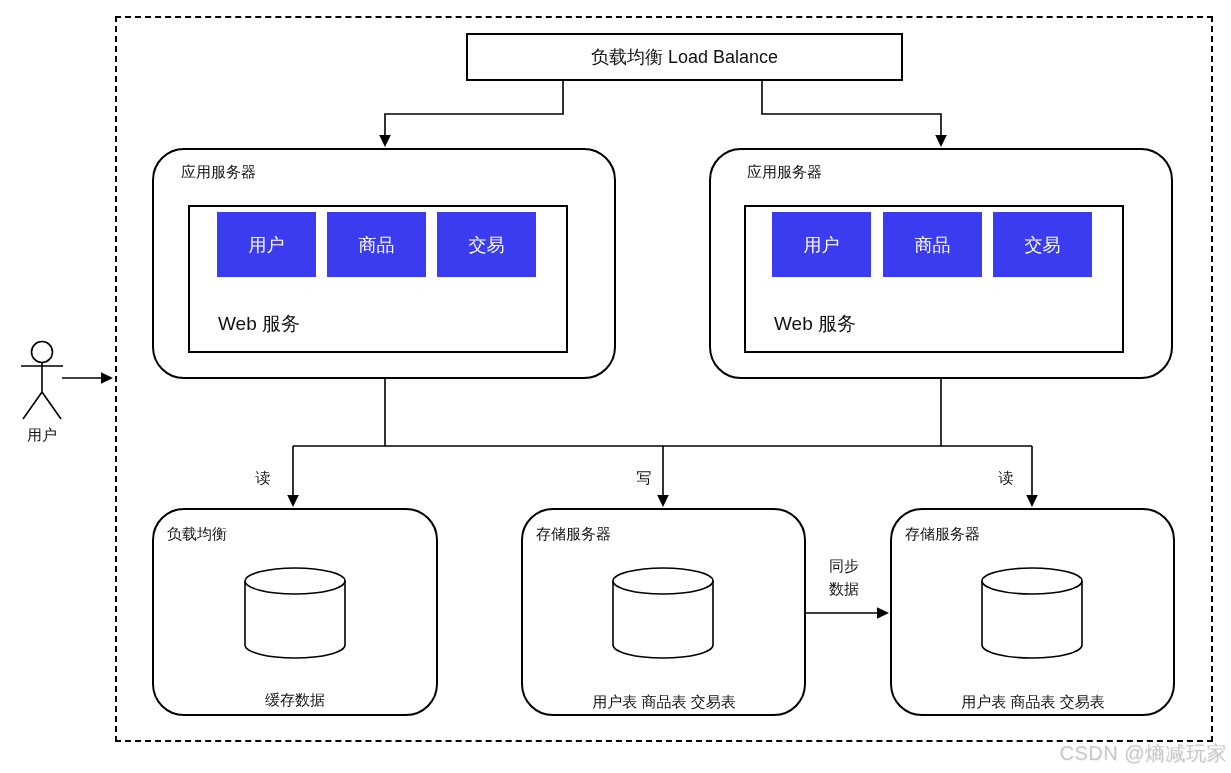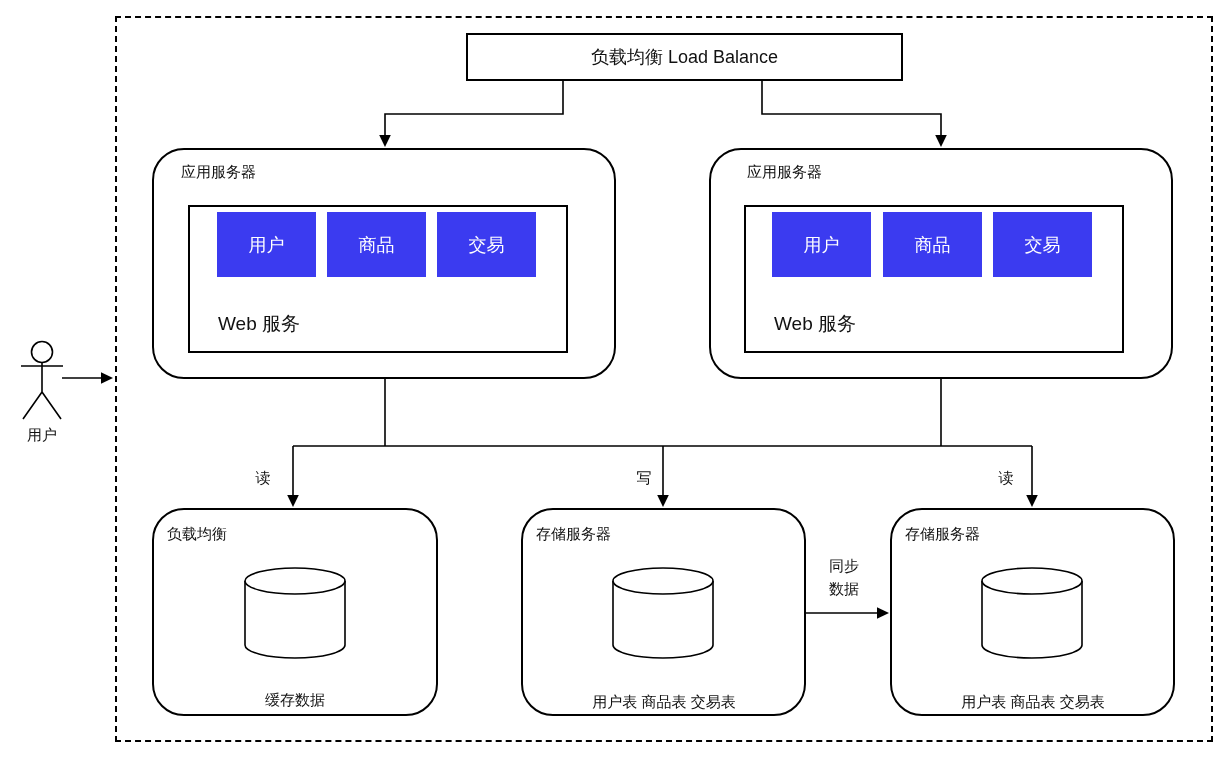--- a/index.html
+++ b/index.html
@@ -145,14 +145,15 @@
       <polygon points="385,147 379.2,135 390.8,135"></polygon>
       <polygon points="941,147 935.2,135 946.8,135"></polygon>
       <polygon points="293,507 287.2,495 298.8,495"></polygon>
       <polygon points="663,507 657.2,495 668.8,495"></polygon>
       <polygon points="1032,507 1026.2,495 1037.8,495"></polygon>
       <polygon points="889,613 877,607.2 877,618.8"></polygon>
       <polygon points="113,378 101,372.2 101,383.8"></polygon>
     </g>
   </svg>
 
+  <div class="abs watermark">CSDN @熵减玩家</div>
 
 </div>
 
 </body></html>

